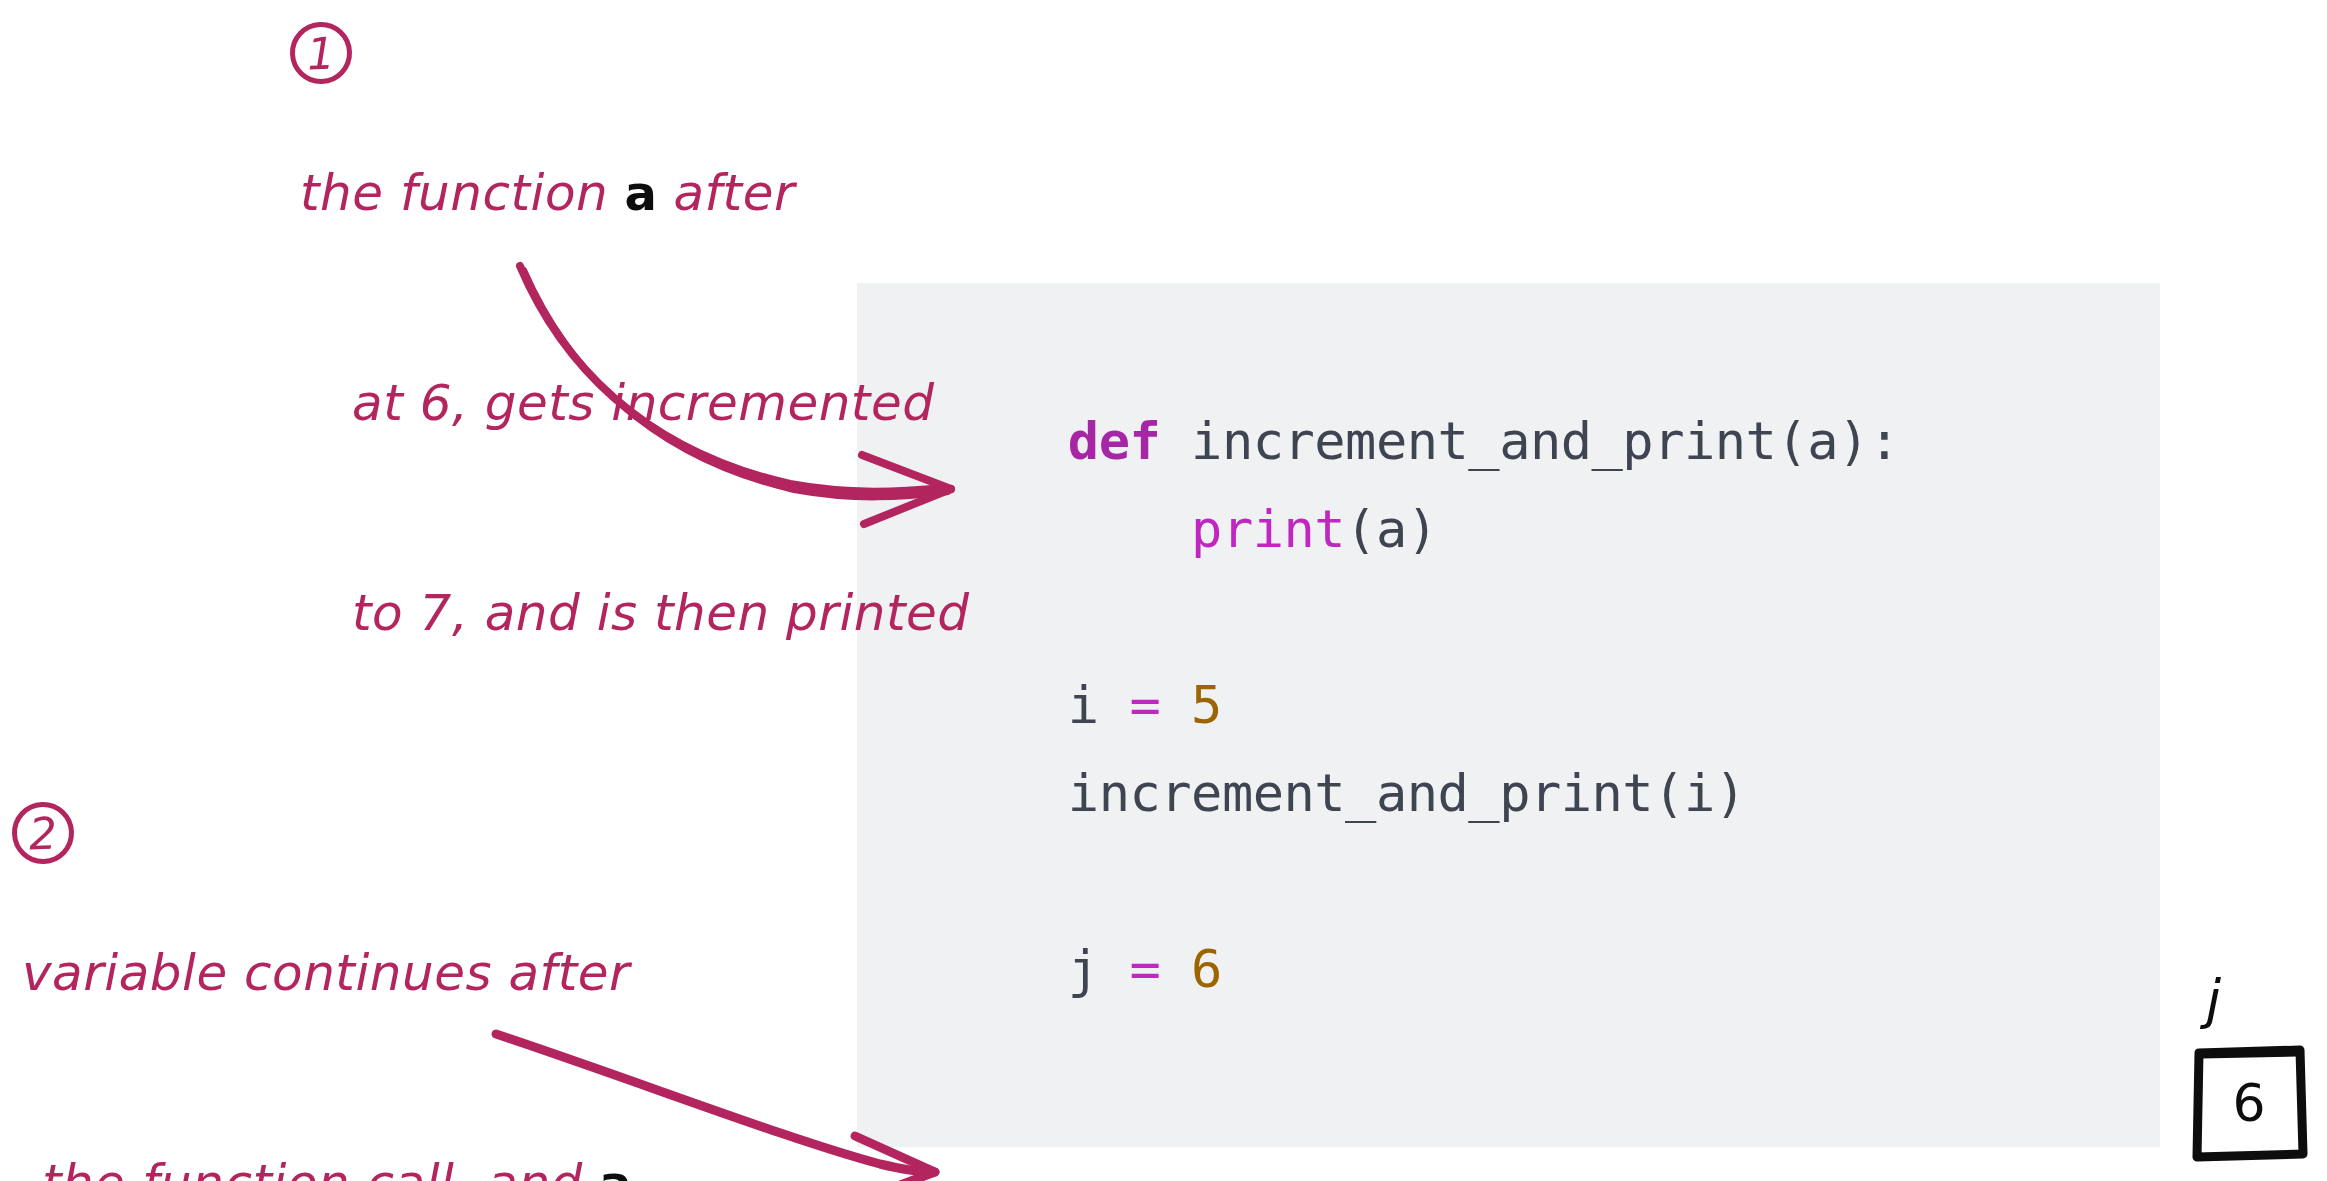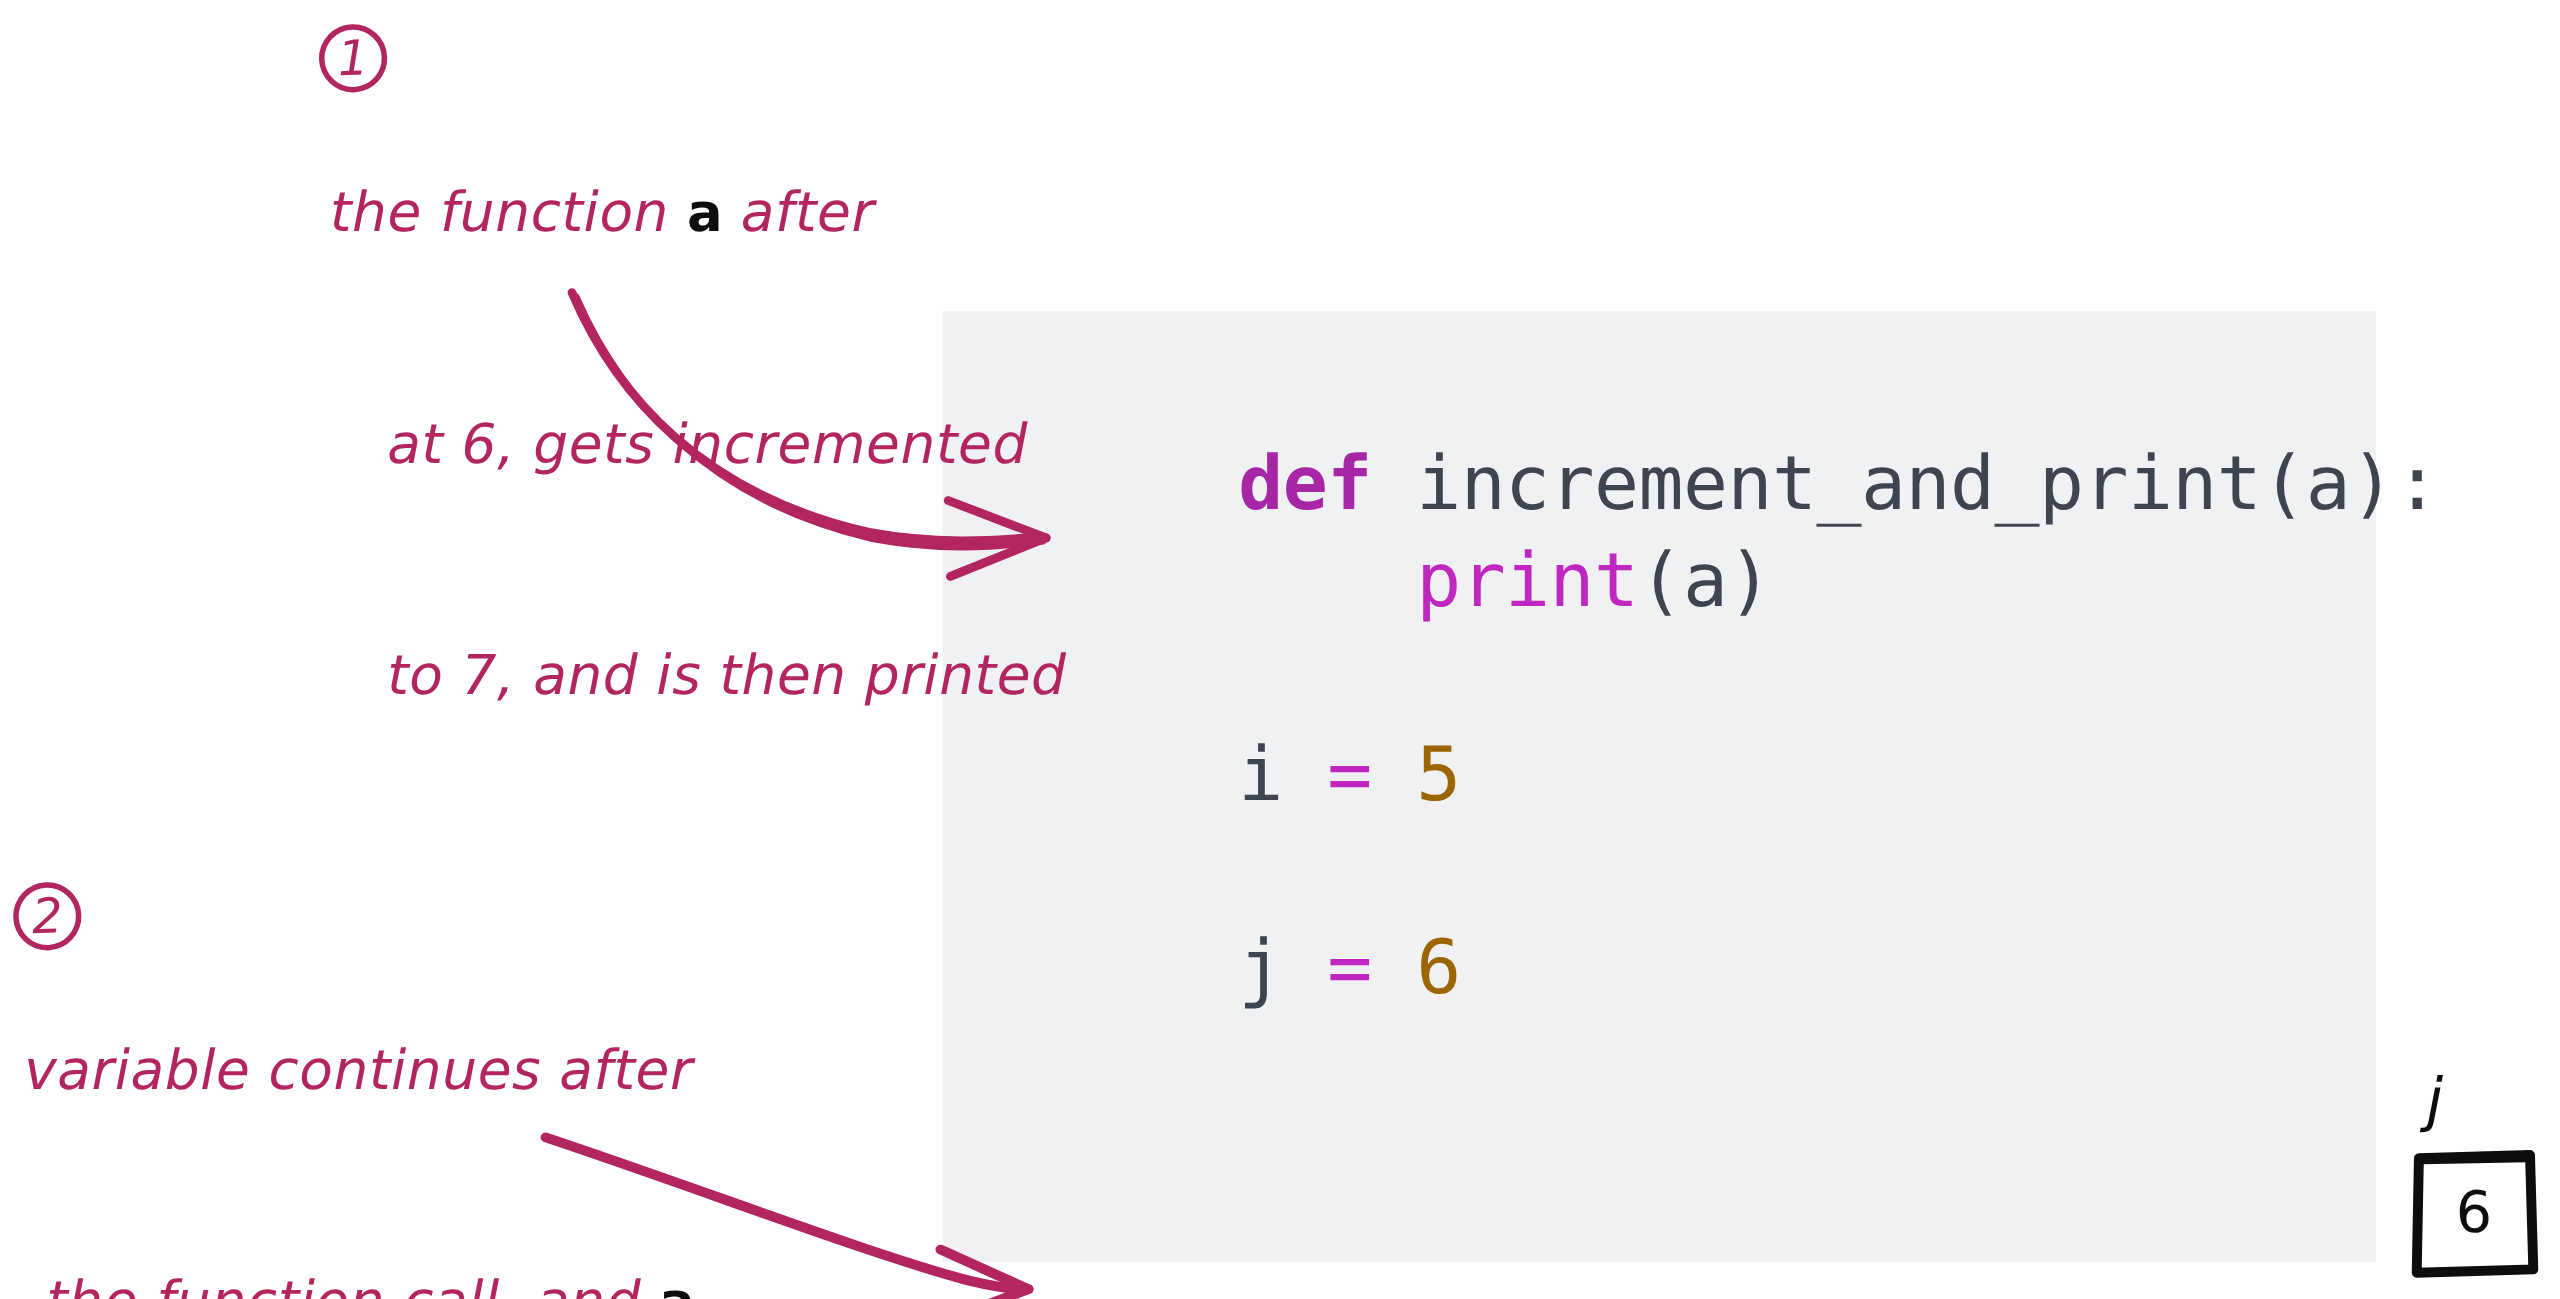--- a/index.html
+++ b/index.html
@@ -22,21 +22,21 @@
     left: 857px;
     top: 283px;
     width: 1303px;
     height: 864px;
     background: #f0f1f3;
     box-sizing: border-box;
     padding: 26px 0 0 26px;
   }
   .code-line {
     font-family: "DejaVu Sans Mono", monospace;
-    font-size: 68px;
+    font-size: 52px;
     line-height: 88px;
     letter-spacing: -0.5px;
     color: #3e4551;
     white-space: pre;
     height: 88px;
   }
   .code-line.blank { color: transparent; }
   .tok-kw   { color: #a626a6; font-weight: bold; }
   .tok-op   { color: #c026c0; }
   .tok-num  { color: #9c6500; }
@@ -138,20 +138,23 @@
     <div class="code-line">
       <span class="tok-plain">    </span><span class="tok-fn">print</span><span class="tok-plain">(a)</span>
     </div>
 
     <div class="code-line blank">&nbsp;</div>
 
     <div class="code-line">
       <span class="tok-plain">i </span><span class="tok-op">=</span><span class="tok-plain"> </span><span class="tok-num">5</span>
     </div>
 
+    <div class="code-line">
+      <span class="tok-plain">increment_and_print(i)</span>
+    </div>
 
     <div class="code-line blank">&nbsp;</div>
 
     <div class="code-line">
       <span class="tok-plain">j </span><span class="tok-op">=</span><span class="tok-plain"> </span><span class="tok-num">6</span>
     </div>
 
 
   </div>
 

